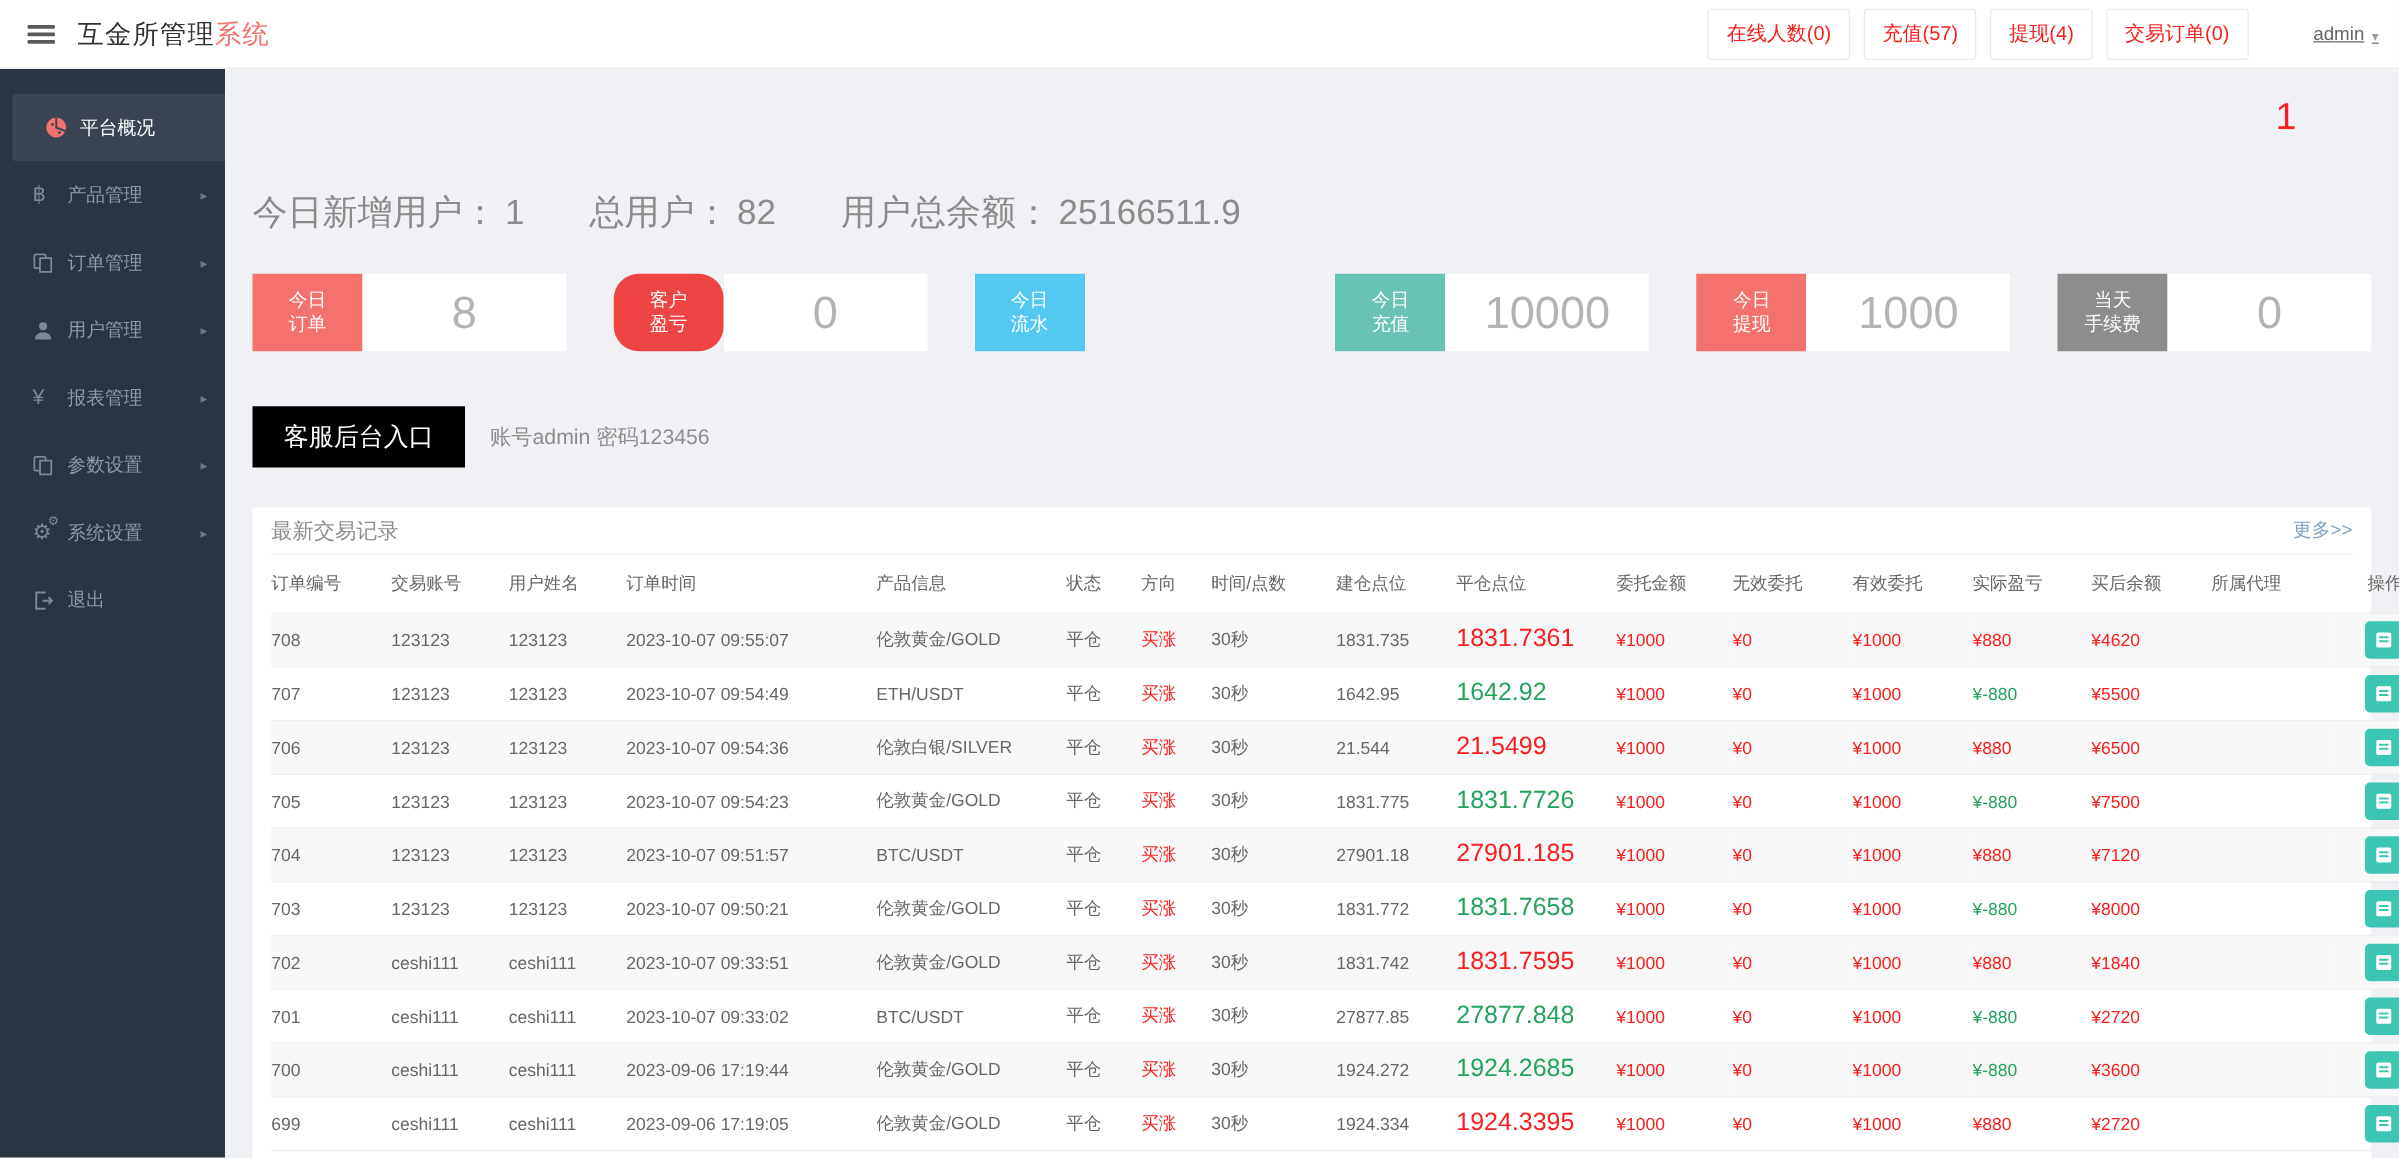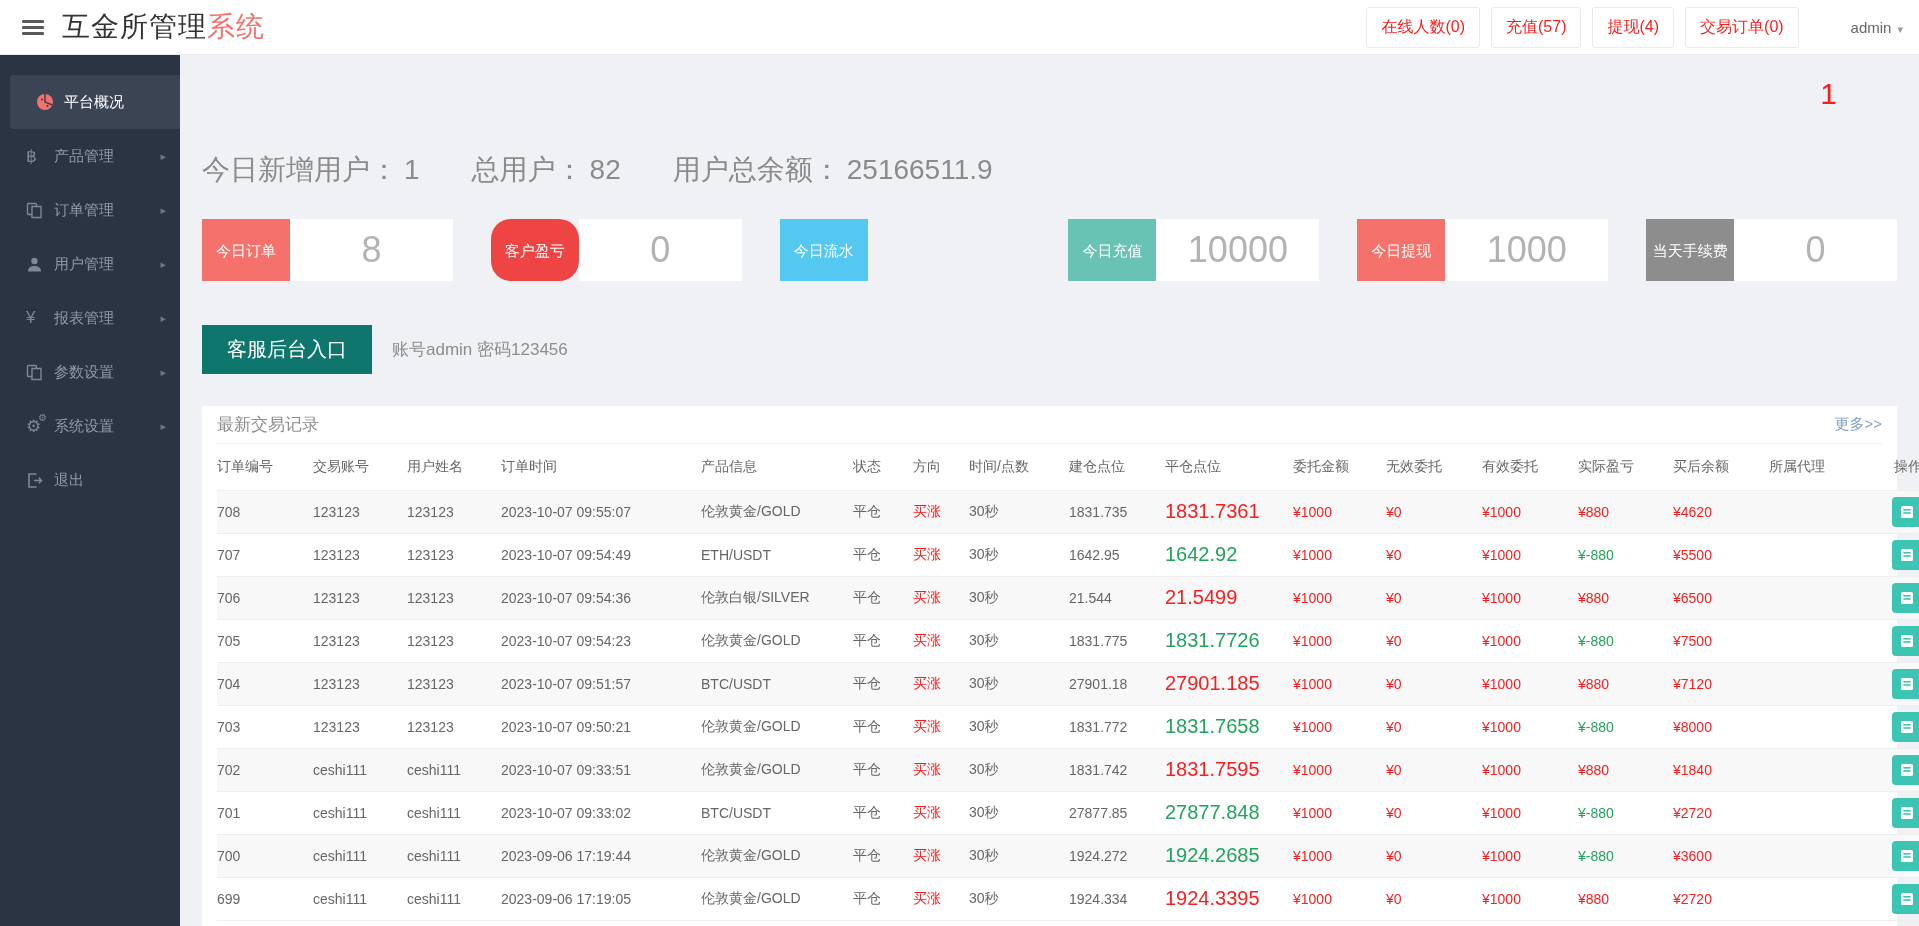--- a/index.html
+++ b/index.html
@@ -4,28 +4,28 @@
 <style>
   * { margin:0; padding:0; box-sizing:border-box; }
   html,body { width:1919px; height:926px; overflow:hidden; }
   body { font-family:"Liberation Sans","DejaVu Sans",sans-serif; background:#f0f1f4; color:#666; }
 
   
   .topbar { position:absolute; top:0; left:0; width:100%; height:55px; background:#fff;
             border-bottom:1px solid #e9e9e9; display:flex; align-items:center; z-index:5; }
   .hamburger { margin-left:22px; width:22px; cursor:pointer; }
   .hamburger span { display:block; height:3px; background:#5a5a5a; margin:3px 0; border-radius:1px; }
-  .app-title { margin-left:18px; font-size:28px; letter-spacing:1px; }
+  .app-title { margin-left:18px; font-size:21px; letter-spacing:1px; }
   .app-title .t-black { color:#333; }
   .app-title .t-red { color:#f4726b; }
   .topbar-right { margin-left:auto; display:flex; align-items:center; padding-right:16px;gap:32px; }
   .tb-btn { background:#fff; border:1px solid #eaeaea; border-radius:3px; color:#fb1d1d;
             font-size:16px; padding:9px 14px; margin-left:11px; cursor:pointer;
             font-family:"Liberation Sans",sans-serif; }
-  .admin-menu { margin-left:20px; color:#666; font-size:15px; cursor:pointer; display:flex; align-items:flex-end; }
+  .admin-menu { margin-left:20px; color:#666; font-size:15px; cursor:pointer; display:flex; align-items:flex-end;text-decoration:underline; }
   .admin-menu .caret { color:#9a9a9a; font-size:11px; margin-left:6px; }
 
   
   .sidebar { position:absolute; top:55px; left:0; bottom:0; width:180px; background:#2b3442; padding-top:20px; }
   .side-item { position:relative; height:54px; display:flex; align-items:center; padding-left:26px;
                color:#8f9aa6; font-size:15px; cursor:pointer; }
   .side-item.active { background:#3a4453; color:#fff; margin:0 0 0 10px; border-radius:3px 0 0 3px; }
   .side-item .s-icon { width:28px; display:inline-flex; align-items:center; font-size:17px; color:#7d8896; }
   .side-item.active .s-icon { color:#f4726b; }
   .side-item .s-arrow { position:absolute; right:14px; font-size:11px; color:#6d7886; }
@@ -36,26 +36,26 @@
   .content { position:absolute; top:55px; left:180px; right:0; bottom:0; padding:0 22px; }
   .badge-one { position:absolute; top:22px; right:82px; color:#fb1d1d; font-size:30px; font-weight:500; }
 
   .stats-line { padding-top:96px; display:flex; align-items:center; color:#8b8b8b; font-size:28px; }
   .stat-item { margin-right:52px; }
   .stat-item .st-val { margin-left:6px; }
 
   .cards { margin-top:30px; display:flex; gap:38px; }
   .card { flex:1; height:62px; display:flex; }
   .card .c-label { width:88px; color:#fff; font-size:15px; line-height:19px; display:flex;
-                   flex-direction:row; align-items:center; justify-content:center; text-align:center; }
+                   flex-direction:column; align-items:center; justify-content:center; text-align:center; }
   .card .c-value { flex:1; background:#fff; display:flex; align-items:center; justify-content:center;
                    font-size:36px; font-weight:300; color:#b3b3b3; }
 
   .service-row { margin-top:44px; display:flex; align-items:center; }
-  .service-btn { background:#0f766e; color:#fff; border:none; font-size:20px; padding:11px 25px;
+  .service-btn { background:#000000; color:#fff; border:none; font-size:20px; padding:11px 25px;
                  cursor:pointer; font-family:"Liberation Sans",sans-serif; }
   .service-note { margin-left:20px; color:#8d8d8d; font-size:17px; }
 
   
   .panel { margin-top:32px; background:#fff; padding:0 15px 10px; }
   .panel-head { height:38px; display:flex; align-items:center; justify-content:space-between;
                 color:#8d8d8d; font-size:17px; border-bottom:1px solid #f0f0f0; }
   .more-link { color:#7e9fc0; font-size:15px; cursor:pointer; text-decoration:none; }
 
   table { width:100%; border-collapse:collapse; table-layout:fixed; font-size:14px; }

